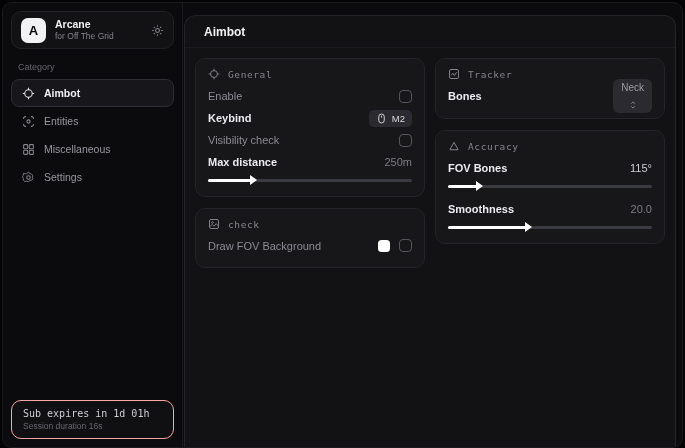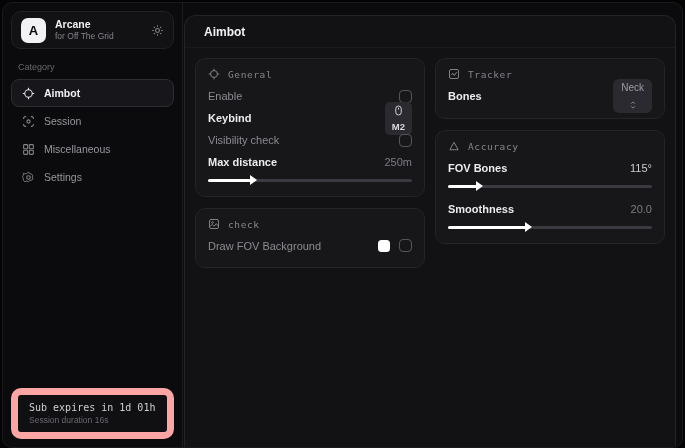--- a/index.html
+++ b/index.html
@@ -21,21 +21,21 @@
   .app-sub { color:#84848b; font-size:8.5px; }
   .icon { display:inline-flex; align-items:center; justify-content:center; color:#84848b; }
   .category { color:#67676e; font-size:9px; margin:13px 7px 7px; }
   .nav { display:flex; flex-direction:column; }
   .nav-item { display:flex; align-items:center; gap:9px; height:28px; padding:0 10px;
     color:#97979e; font-size:10.5px; border:1px solid transparent; border-radius:8px;
     cursor:pointer; }
   .nav-item.active { background:#17171b; border-color:#2d2d33; color:#f2f2f4; font-weight:bold; }
   .nav-item.active .icon { color:#e6e6ea; }
   .side-footer { position:absolute; left:8px; right:8px; bottom:8px; background:#101013;
-    border:7px solid #fca5a5; border-radius:10px; padding:7px 11px; }
+    border:1px solid #fca5a5; border-radius:10px; padding:7px 11px; }
   .footer-line1 { font-family:"DejaVu Sans Mono", monospace; font-size:10px; color:#cfcfd4; }
   .footer-line2 { font-size:8.5px; color:#68686f; margin-top:2px; }
 
   
   .main { position:absolute; left:181px; top:12px; right:6px; bottom:0;
     background:#121215; border:1px solid #232328; border-bottom:none;
     border-radius:12px 12px 0 0; }
   .main-header { padding:9px 19px 8px; border-bottom:1px solid #1a1a1e; }
   .main-title { color:#f2f2f4; font-size:12px; font-weight:bold; }
   .cards { display:grid; grid-template-columns:1fr 1fr; gap:10px; padding:10px; align-items:start; }
@@ -49,22 +49,22 @@
   .lbl-bright { color:#ececf0; font-size:11px; font-weight:bold; }
   .lbl-dim { color:#8b8b92; font-size:11px; }
   .val-dim { color:#7c7c83; font-size:11px; }
   .val-bright { color:#cdcdd3; font-size:11px; }
   .controls { display:flex; align-items:center; gap:9px; }
 
   .checkbox { width:13px; height:13px; border:1.5px solid #55555d; border-radius:4px;
     background:transparent; cursor:pointer; flex:0 0 auto; }
   .swatch { width:12px; height:12px; border-radius:3.5px; cursor:pointer; flex:0 0 auto; }
   .badge { display:inline-flex; align-items:center; gap:5px; background:#2a2a30;
-    border-radius:5px; padding:3px 7px; color:#d8d8dd; font-size:9.5px; font-weight:bold;
-    cursor:pointer;flex-direction:column; }
+    border-radius:5px; padding:3px 7px; color:#d8d8dd; font-size:9.5px; font-weight:normal;
+    cursor:pointer; }
   .select-btn { display:inline-flex; align-items:center; gap:7px; background:#2a2a30;
     border-radius:6px; padding:3px 8px; color:#9c9ca3; font-size:10px; cursor:pointer;flex-direction:column; }
 
   .slider { position:relative; height:9px; margin-top:3px; cursor:pointer; }
   .slider-track { position:absolute; left:0; right:0; top:3px; height:3px;
     background:#3a3a41; border-radius:2px; }
   .slider-fill { position:absolute; left:0; top:3px; height:3px; background:#ffffff;
     border-radius:2px; }
   .slider-thumb { position:absolute; top:-1px; width:0; height:0;
     border-left:7px solid #ffffff; border-top:5.5px solid transparent;
@@ -104,21 +104,21 @@
         </span>
         <span>Aimbot</span>
       </div>
       <div class="nav-item">
         <span class="icon">
           <svg width="13" height="13" viewBox="0 0 16 16" fill="none" stroke="currentColor" stroke-width="1.3">
             <path d="M2 5V4a2 2 0 0 1 2-2h1M11 2h1a2 2 0 0 1 2 2v1M14 11v1a2 2 0 0 1-2 2h-1M5 14H4a2 2 0 0 1-2-2v-1"></path>
             <circle cx="8" cy="8" r="2"></circle>
           </svg>
         </span>
-        <span>Session</span>
+        <span>Entities</span>
       </div>
       <div class="nav-item">
         <span class="icon">
           <svg width="13" height="13" viewBox="0 0 16 16" fill="none" stroke="currentColor" stroke-width="1.3">
             <rect x="2" y="2" width="5" height="5" rx="1"></rect>
             <rect x="9" y="2" width="5" height="5" rx="1"></rect>
             <rect x="2" y="9" width="5" height="5" rx="1"></rect>
             <rect x="9" y="9" width="5" height="5" rx="1"></rect>
           </svg>
         </span>

